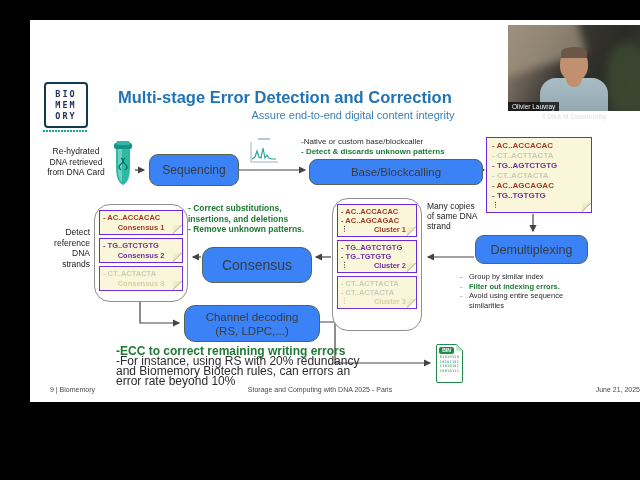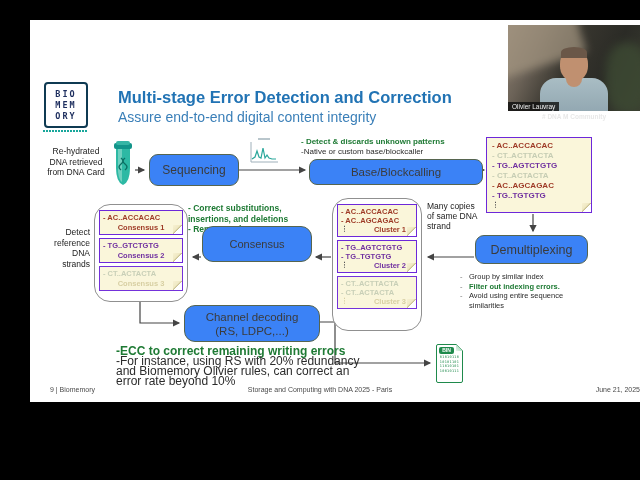--- a/index.html
+++ b/index.html
@@ -8,35 +8,35 @@
   .slide{position:absolute;left:30px;top:20px;width:580px;height:382px;background:#fff;padding-left:44px;}
 
   
   .logo{position:absolute;left:14px;top:62px;width:40px;height:42px;border:2px solid #0f3a52;
         border-radius:4px;display:flex;flex-direction:column;align-items:center;justify-content:center;
         color:#1d2e5e;font-weight:bold;font-family:"DejaVu Sans Mono",monospace;font-size:8.5px;line-height:11px;letter-spacing:2px;}
   .logo-tagline{position:absolute;left:13px;top:110px;width:44px;height:2px;
         background:repeating-linear-gradient(90deg,#18a79b 0 2px,transparent 2px 3px);}
 
   .title{position:absolute;left:88px;top:68px;width:470px;font-size:16.5px;font-weight:bold;color:#2173b4;}
-  .subtitle{position:absolute;left:88px;top:89px;width:470px;font-size:14px;color:#3a7fb8;}
+  .subtitle{position:absolute;left:88px;top:89px;width:470px;font-size:11px;color:#3a7fb8;text-align:center;}
 
   .smalltxt{font-size:8px;line-height:10px;color:#2b2b2b;}
   .g{color:#1e7a34;font-weight:bold;}
 
   .input-label{position:absolute;left:0px;top:126px;width:92px;text-align:center;font-size:8.5px;line-height:10.5px;color:#222;}
   .golden-label{position:absolute;left:8px;top:207px;width:52px;text-align:right;font-size:8.5px;line-height:10.5px;color:#222;}
   .many-copies{position:absolute;left:397px;top:181px;width:54px;font-size:8.5px;line-height:10px;color:#222;}
 
   .pbox{position:absolute;background:#3b82f6;border:1.5px solid #56654f;border-radius:9px;
         display:flex;flex-direction:column;align-items:center;justify-content:center;color:#3b3b3b;}
   .box-seq{left:119px;top:134px;width:88px;height:30px;font-size:12px;}
   .box-bc{left:279px;top:139px;width:172px;height:24px;font-size:11.5px;border-radius:8px;}
   .box-demux{left:445px;top:215px;width:111px;height:27px;font-size:12.5px;}
-  .box-consensus{left:172px;top:206px;width:108px;height:34px;font-size:11px;border-radius:11px;}
+  .box-consensus{left:172px;top:227px;width:108px;height:34px;font-size:14px;border-radius:11px;}
   .box-channel{left:154px;top:285px;width:134px;height:35px;font-size:11.5px;line-height:14px;border-radius:11px;}
 
   .bc-notes{position:absolute;left:271px;top:117px;white-space:nowrap;}
   .cons-notes{position:absolute;left:158px;top:183px;font-size:8.5px;line-height:10.5px;}
   .ecc-notes{position:absolute;left:86px;top:326px;font-size:12px;line-height:10px;color:#2b2b2b;}
 
   .demux-bullets{position:absolute;left:430px;top:252px;width:126px;font-size:7.5px;line-height:9.5px;color:#2b2b2b;}
   .demux-bullets .row{display:flex;}
   .demux-bullets .dash{width:9px;color:#777;flex:none;}
 
@@ -149,22 +149,22 @@
     <span>Sequencing</span>
   </div>
 
   <svg class="icon-abs" style="left:215px;top:116px;" width="36" height="32" viewBox="0 0 36 32">
     <path d="M6,6 V26 H33" stroke="#9fb0ba" stroke-width="1" fill="none"></path>
     <rect x="13" y="2" width="12" height="2" fill="#b9c6cc"></rect>
     <path d="M7,23 l3,-2 l2,-6 l2,6 l2,1 l2,-10 l2,10 l2,-3 l2,3 l3,1 l4,0" stroke="#2aa79b" stroke-width="1.2" fill="none"></path>
   </svg>
 
   <div class="bc-notes">
+    <div class="smalltxt">-Native or custom base/blockcaller</div>
     <div class="smalltxt g">- Detect &amp; discards unknown patterns</div>
-    <div class="smalltxt">-Native or custom base/blockcaller</div>
   </div>
   <div class="pbox box-bc">
     <span>Base/Blockcalling</span>
   </div>
 
   <div class="snote reads-note">
     <div class="seq-red">- AC..ACCACAC</div>
     <div class="seq-faded">- CT..ACTTACTA</div>
     <div class="seq-purple">- TG..AGTCTGTG</div>
     <div class="seq-faded">- CT..ACTACTA</div>
@@ -249,21 +249,21 @@
     </div>
   </div>
 
   <div class="pbox box-channel">
     <span>Channel decoding</span>
     <span>(RS, LDPC,...)</span>
   </div>
   <div class="ecc-notes">
     <div class="g">-ECC to correct remaining writing errors</div>
     <div>-For instance, using RS with 20% redundancy</div>
-    <div>and Biomemory Olivier rules, can correct an</div>
+    <div>and Biomemory Biotech rules, can errors an</div>
     <div>error rate beyond 10%</div>
   </div>
 
   <div class="bin-icon">
     <div class="bin-head">BIN</div>
     <div class="bin-line">01010110</div>
     <div class="bin-line">10101101</div>
     <div class="bin-line">11010101</div>
     <div class="bin-line">10010111</div>
   </div>

